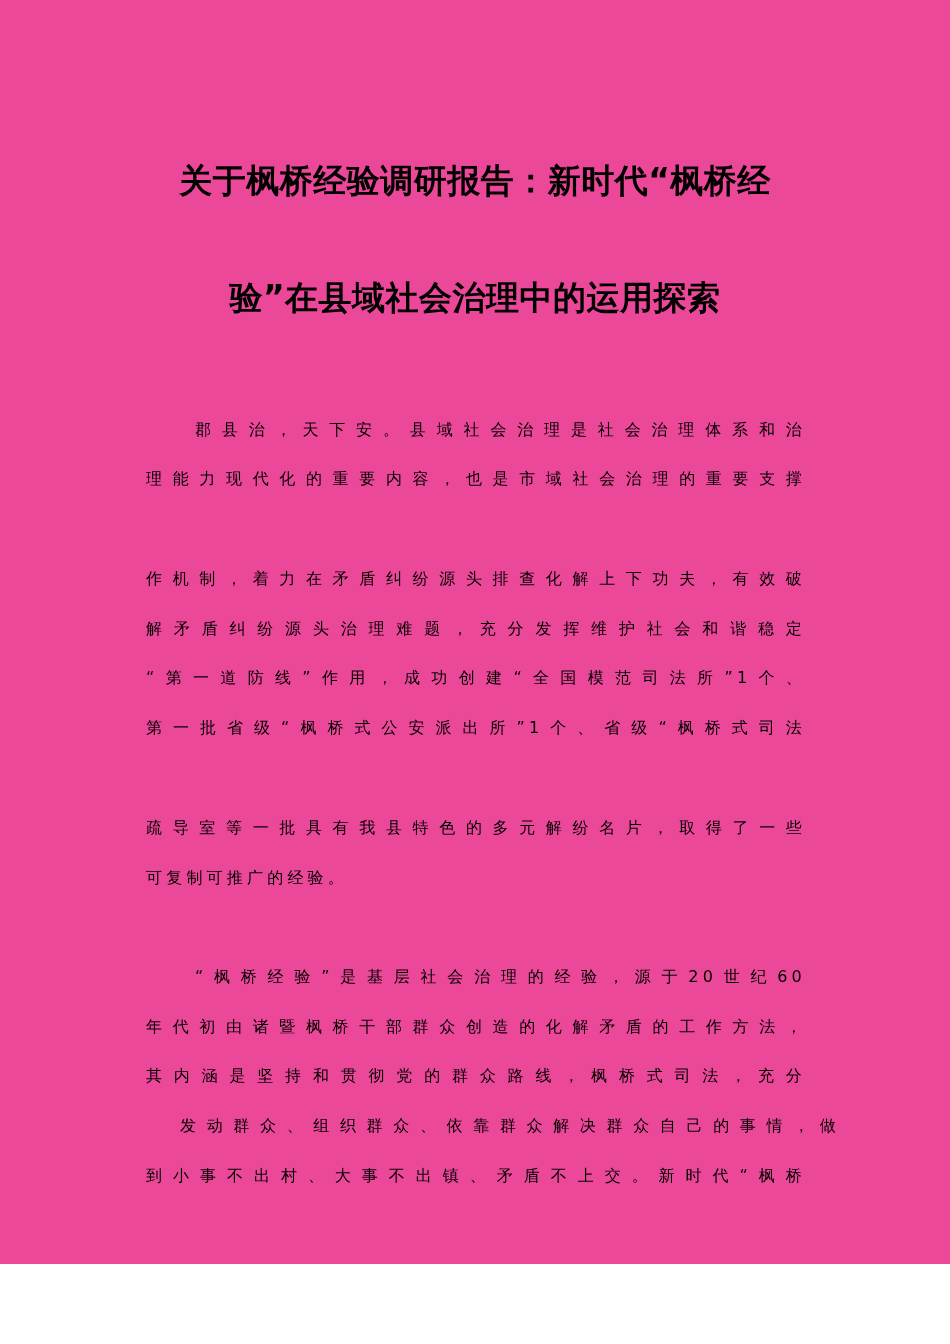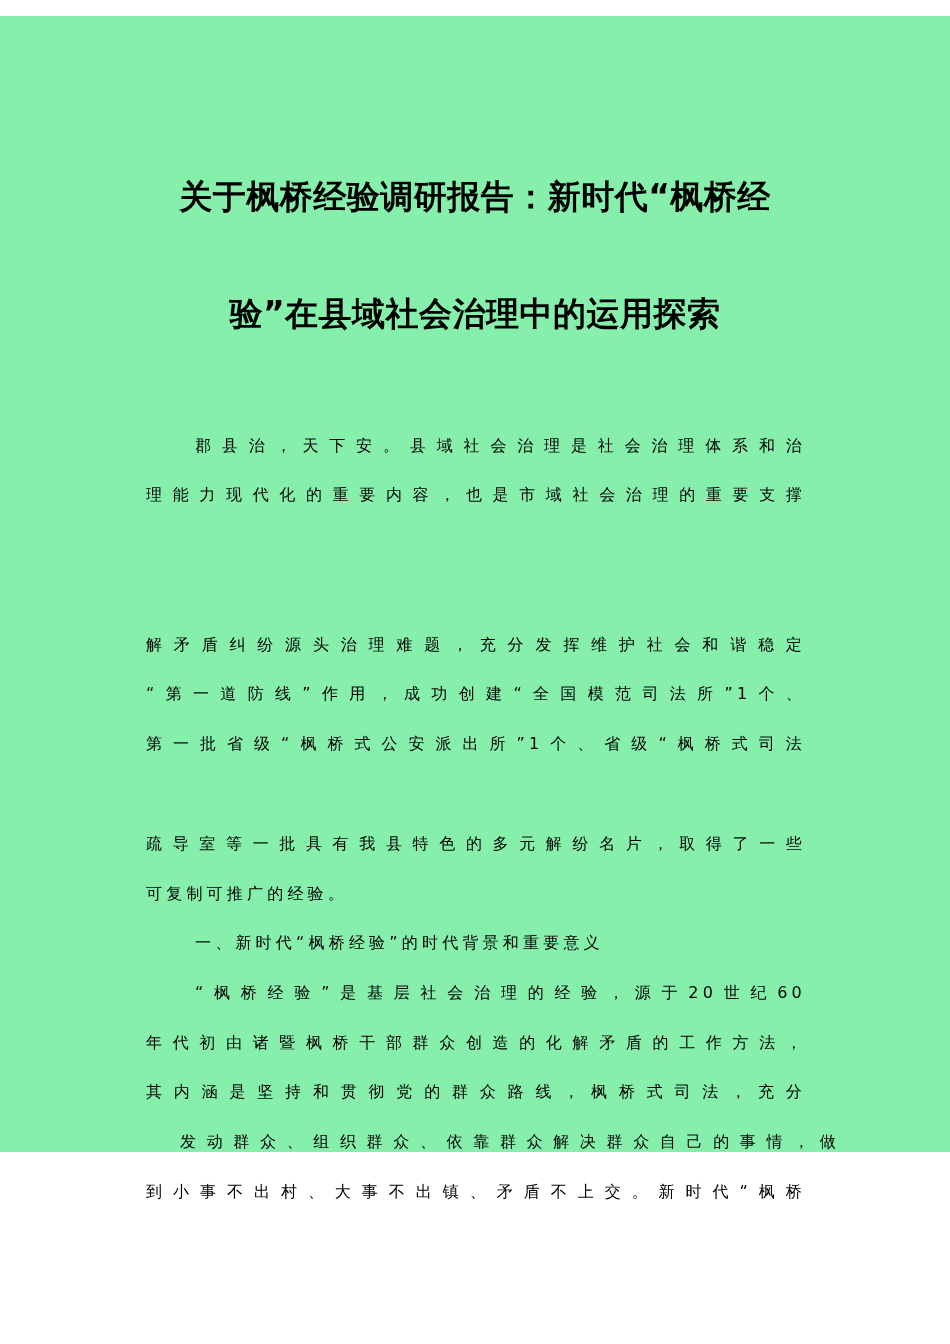--- a/index.html
+++ b/index.html
@@ -11,24 +11,24 @@
       width: 950px;
       height: 1344px;
       position: relative;
       overflow: hidden;
       font-family: "DejaVu Serif", "Liberation Serif", serif;
       color: #000000;
     }
     .page {
       position: absolute;
       left: 0;
-      top: 16px;
+      top: 0;
       width: 950px;
-      height: 1136px;
-      background: #86efac;
+      height: 1264px;
+      background: #ec4899;
     }
     .title-line {
       position: absolute;
       left: 0;
       width: 950px;
       text-align: center;
       font-family: "DejaVu Sans", "Liberation Sans", sans-serif;
       font-weight: bold;
       font-size: 33px;
       letter-spacing: 0.5px;
@@ -59,24 +59,24 @@
   </style>
 </head>
 <body>
 
 <div class="page">
   <div class="title-line title-1">关于枫桥经验调研报告：新时代“枫桥经</div>
   <div class="title-line title-2">验”在县域社会治理中的运用探索</div>
 
   <div class="body-line indent" style="top:415px;">郡县治，天下安。县域社会治理是社会治理体系和治</div>
   <div class="body-line" style="top:464px;">理能力现代化的重要内容，也是市域社会治理的重要支撑</div>
+  <div class="body-line" style="top:564px;">作机制，着力在矛盾纠纷源头排查化解上下功夫，有效破</div>
   <div class="body-line" style="top:614px;">解矛盾纠纷源头治理难题，充分发挥维护社会和谐稳定</div>
   <div class="body-line" style="top:663px;">“第一道防线”作用，成功创建“全国模范司法所”1个、</div>
   <div class="body-line" style="top:713px;">第一批省级“枫桥式公安派出所”1个、省级“枫桥式司法</div>
   <div class="body-line" style="top:813px;">疏导室等一批具有我县特色的多元解纷名片，取得了一些</div>
   <div class="body-line last" style="top:863px;">可复制可推广的经验。</div>
-  <div class="body-line indent last" style="top:912px;">一、新时代“枫桥经验”的时代背景和重要意义</div>
   <div class="body-line indent" style="top:962px;">“枫桥经验”是基层社会治理的经验，源于20世纪60</div>
   <div class="body-line" style="top:1012px;">年代初由诸暨枫桥干部群众创造的化解矛盾的工作方法，</div>
   <div class="body-line" style="top:1061px;">其内涵是坚持和贯彻党的群众路线，枫桥式司法，充分</div>
   <div class="body-line" style="top:1111px;margin-left:34px;">发动群众、组织群众、依靠群众解决群众自己的事情，做</div>
   <div class="body-line" style="top:1161px;">到小事不出村、大事不出镇、矛盾不上交。新时代“枫桥</div>
 </div>
 
 </body></html>

